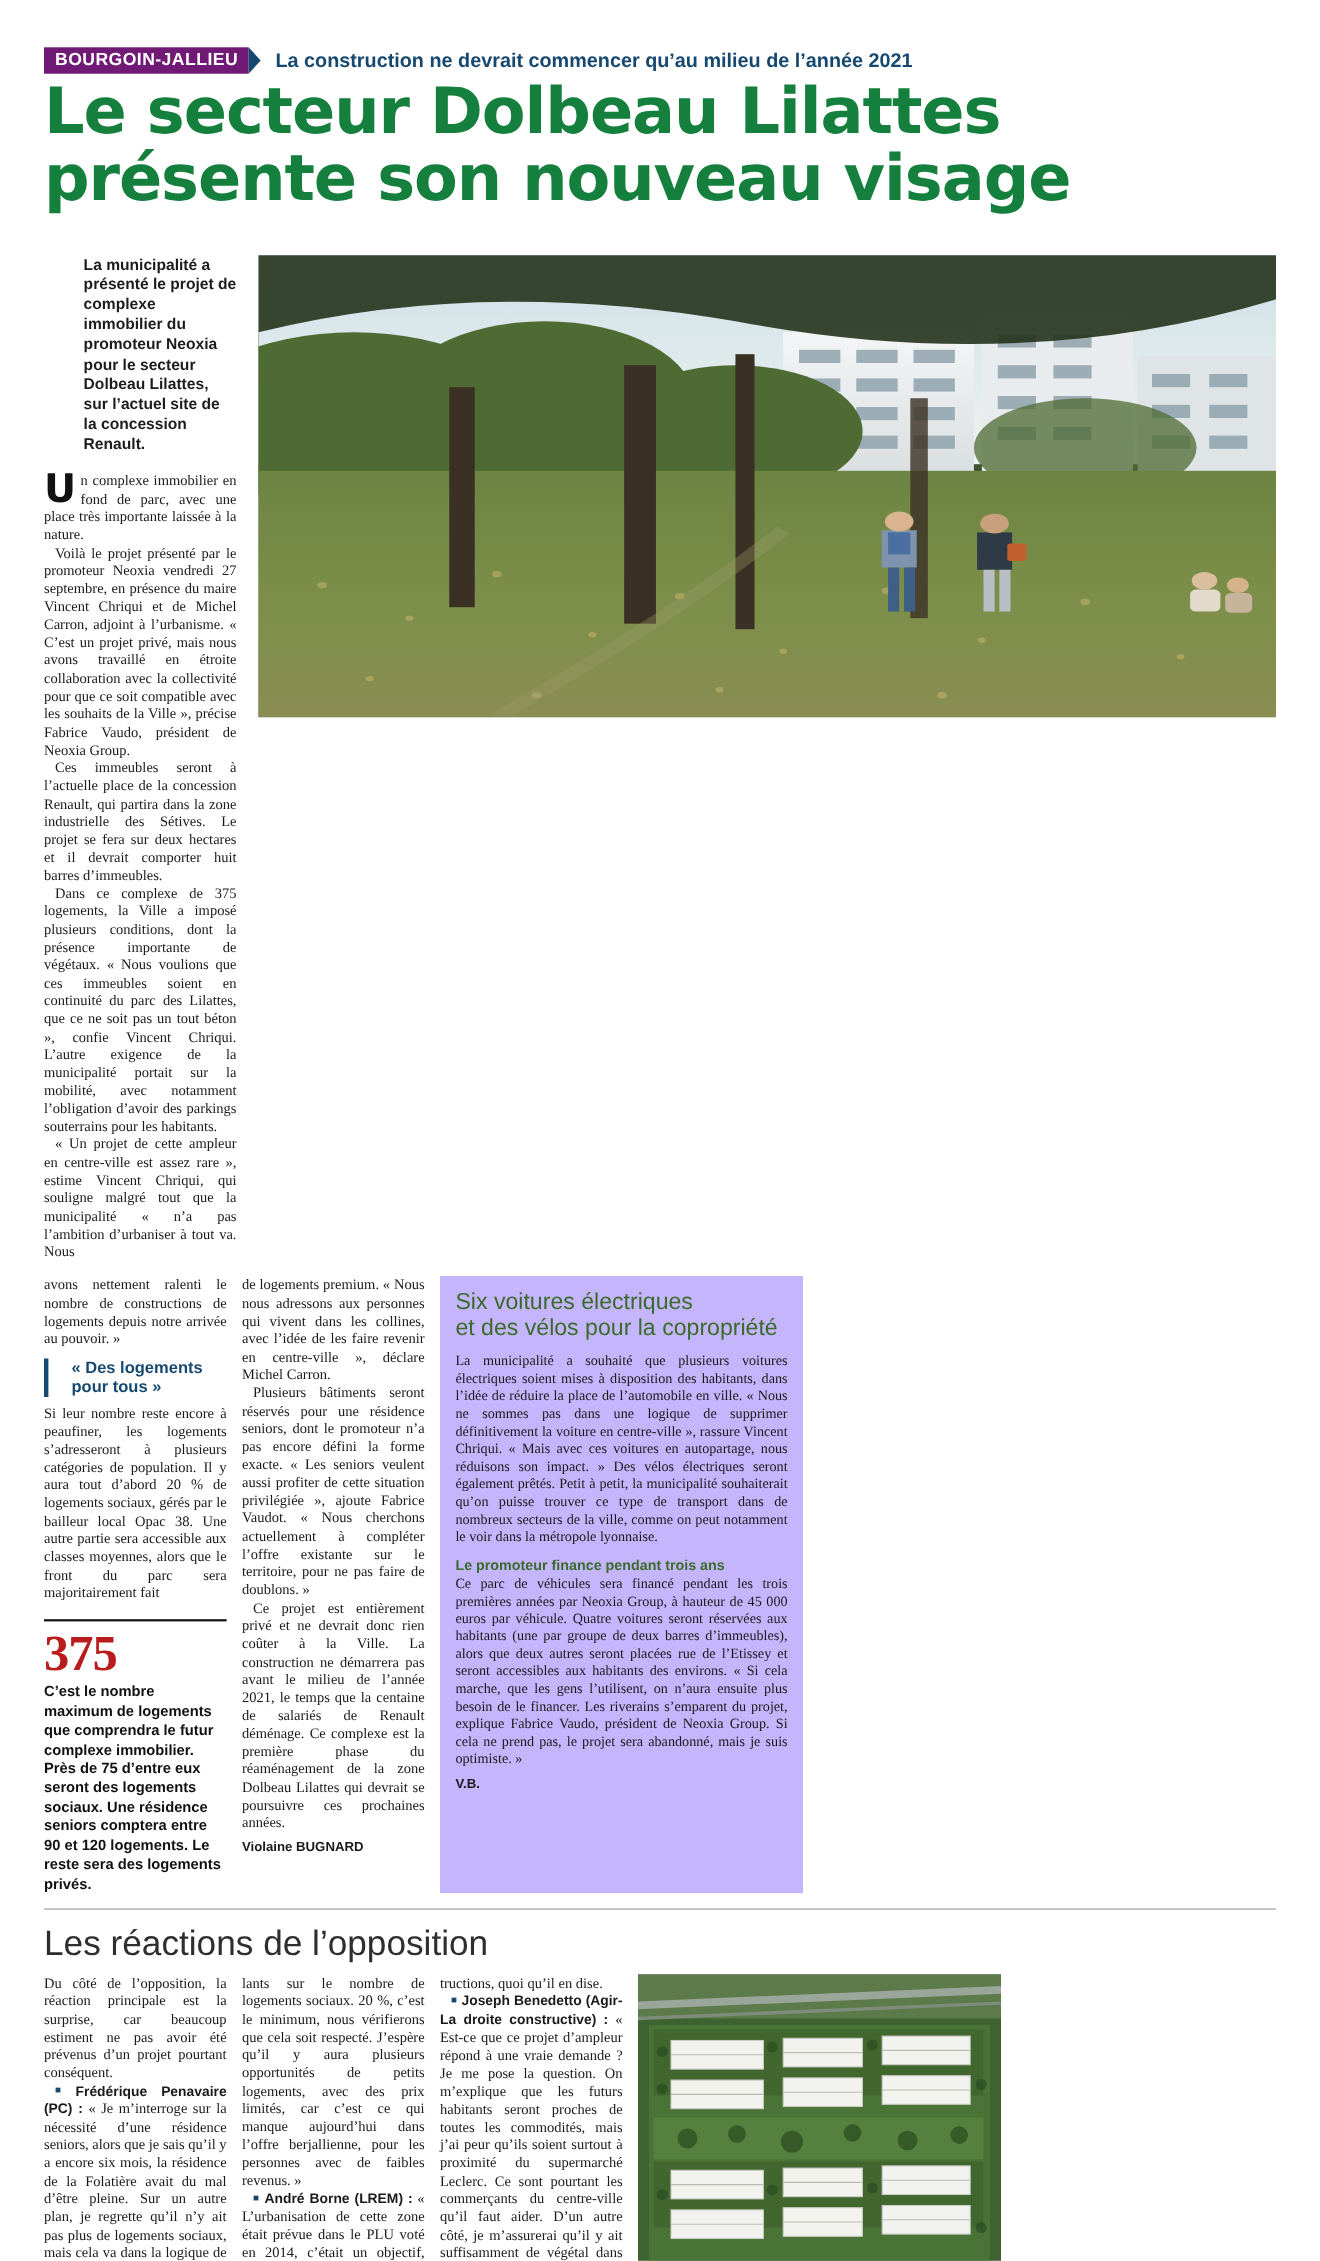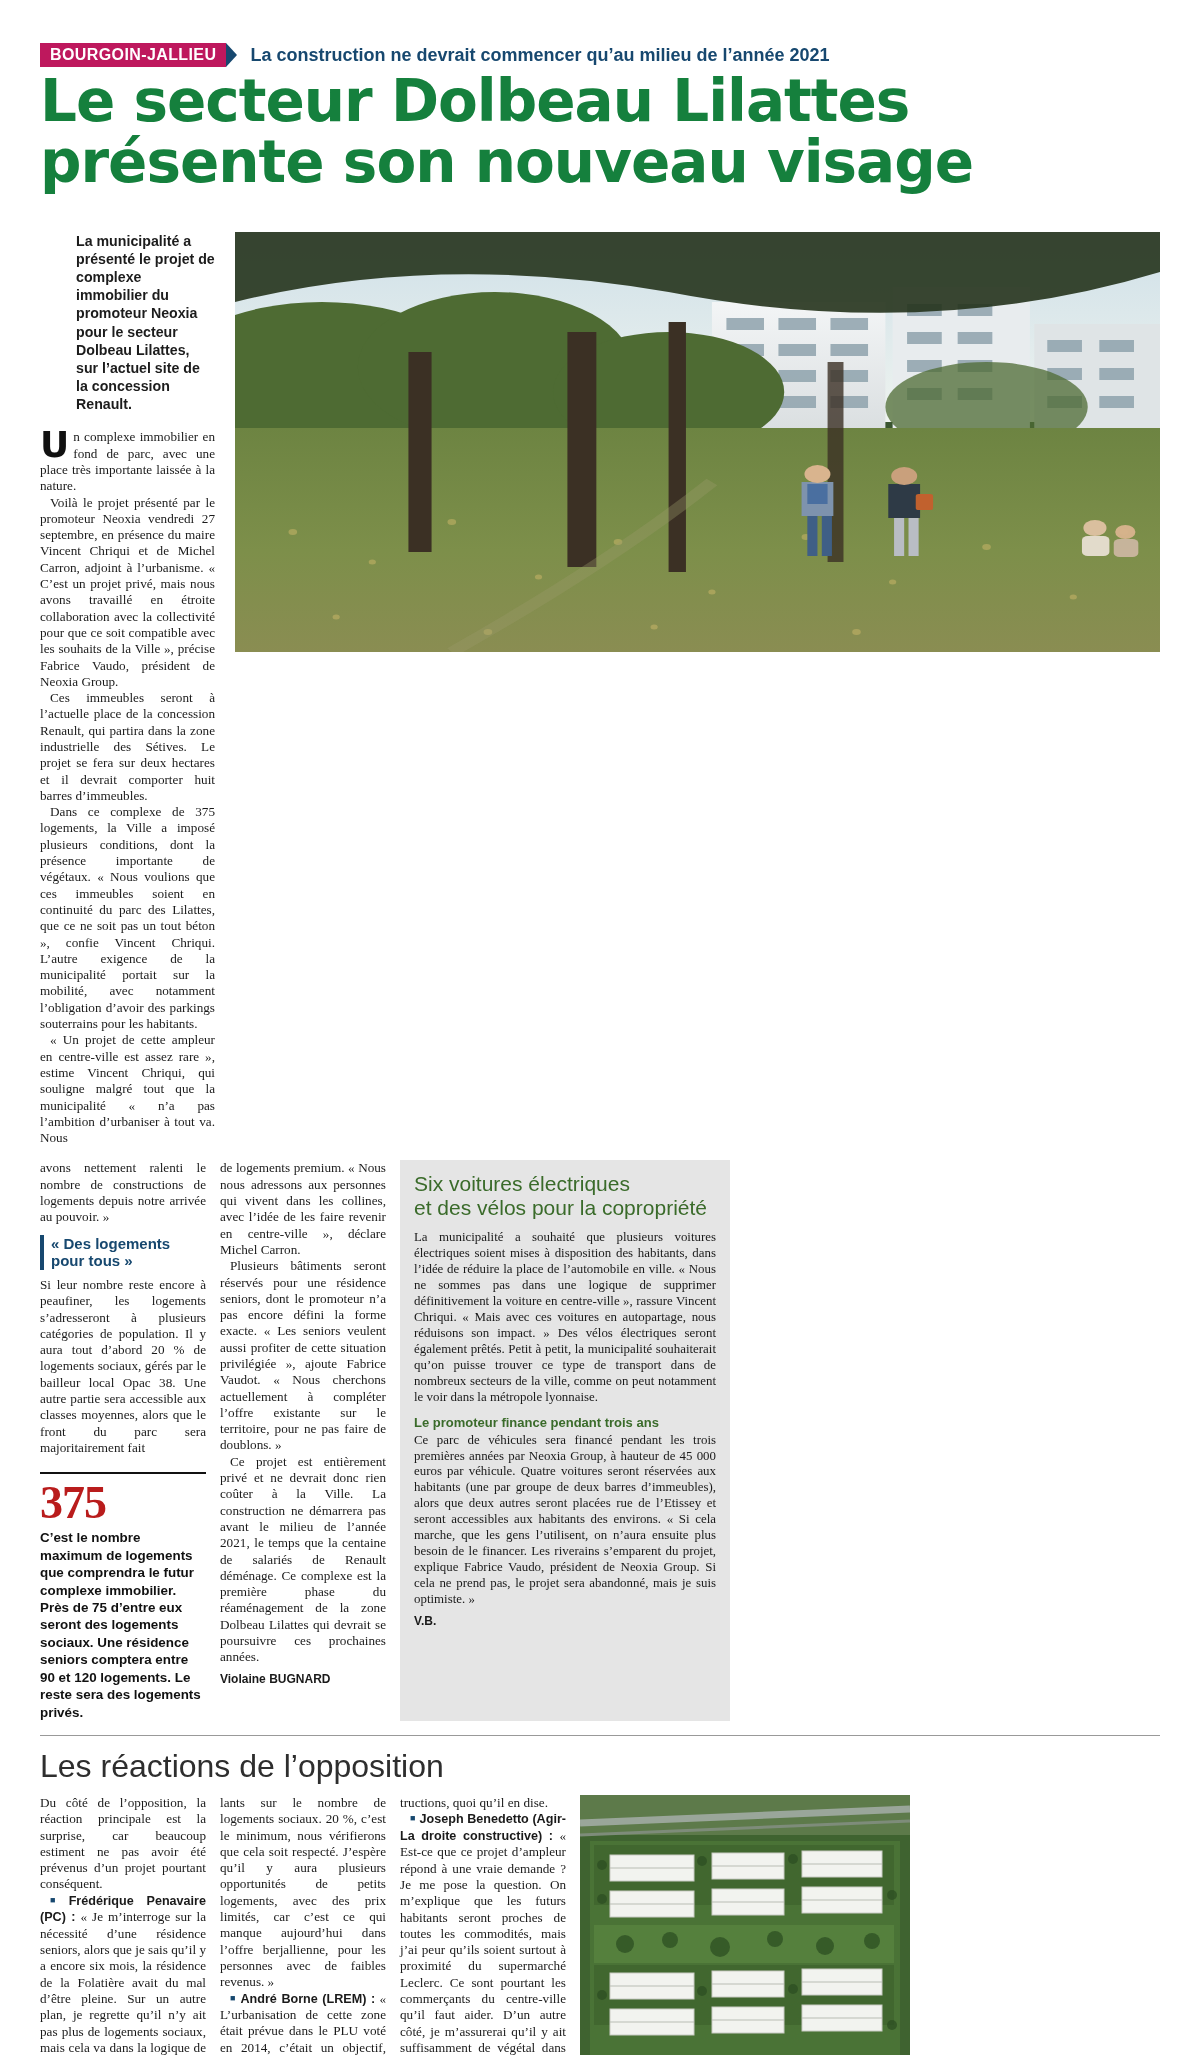--- a/index.html
+++ b/index.html
@@ -9,21 +9,21 @@
     background:#ffffff;
     font-family:"Liberation Serif", serif;
     color:#1a1a1a;
     overflow:hidden;
   }
   .page { position:relative; width:1200px; height:2055px; padding:0 40px; }
 
   
   .kicker-row { display:flex; align-items:center; gap:0; padding-top:55px; height:36px; }
   .kicker-tag {
-    background:#be185d; color:#fff;
+    background:#701a75; color:#fff;
     font-family:"Liberation Sans", sans-serif;
     font-weight:bold; font-size:16px; letter-spacing:.4px;
     padding:3px 10px 4px 10px;
     position:relative;
     line-height:1.1;
   }
   .kicker-tag::after{
     content:""; position:absolute; right:-11px; top:0;
     border-left:11px solid #17486f;
     border-top:12px solid transparent;
@@ -78,21 +78,21 @@
 
   .dropcap::first-letter{
     float:left; font-family:"DejaVu Sans", sans-serif; font-weight:bold;
     font-size:36px; line-height:28px; padding:2px 4px 0 0; color:#111;
   }
 
   .sub-head {
     font-family:"Liberation Sans", sans-serif;
     font-weight:bold; font-size:15px; line-height:1.18;
     color:#17486f; border-left:4px solid #17486f;
-    padding-left:7px; margin:9px 0 7px 0;
+    padding-left:21px; margin:9px 0 7px 0;
   }
 
   
   .three-col { display:flex; margin-top:14px; gap:14px; }
   .tc { width:166px; flex:0 0 166px; }
 
   
   .bignum-box { margin-top:16px; border-top:2px solid #111; padding-top:6px; }
   .bignum {
     font-family:Liberation Serif, serif; font-weight:bold;
@@ -100,21 +100,21 @@
   }
   .bignum-text {
     font-family:"Liberation Sans", sans-serif; font-weight:bold;
     font-size:13.4px; line-height:1.3; margin-top:4px; color:#111;
   }
 
   .byline { font-family:"Liberation Sans", sans-serif; font-weight:bold; font-size:12px; text-align:left; margin-top:6px; }
 
   
   .green-box {
-    background:#e5e5e5; padding:12px 14px 14px 14px;
+    background:#c4b5fd; padding:12px 14px 14px 14px;
     width:330px; flex:0 0 330px;
   }
   .green-title {
     font-family:"Liberation Sans", sans-serif; font-weight:normal;
     font-size:21px; line-height:1.14; color:#3a6b2a; margin-bottom:10px;
   }
   .green-box .bodytext { font-size:12.9px; }
   .green-sub {
     font-family:"Liberation Sans", sans-serif; font-weight:bold;
     font-size:13px; color:#3a6b2a; margin:9px 0 3px 0;

